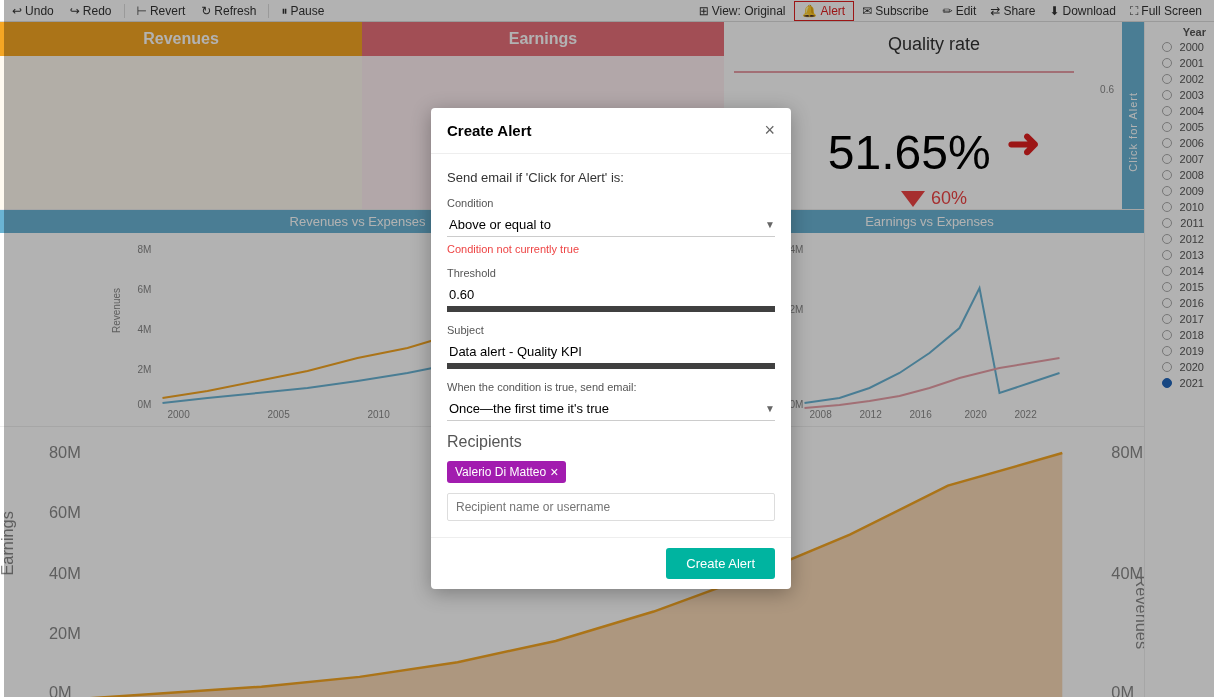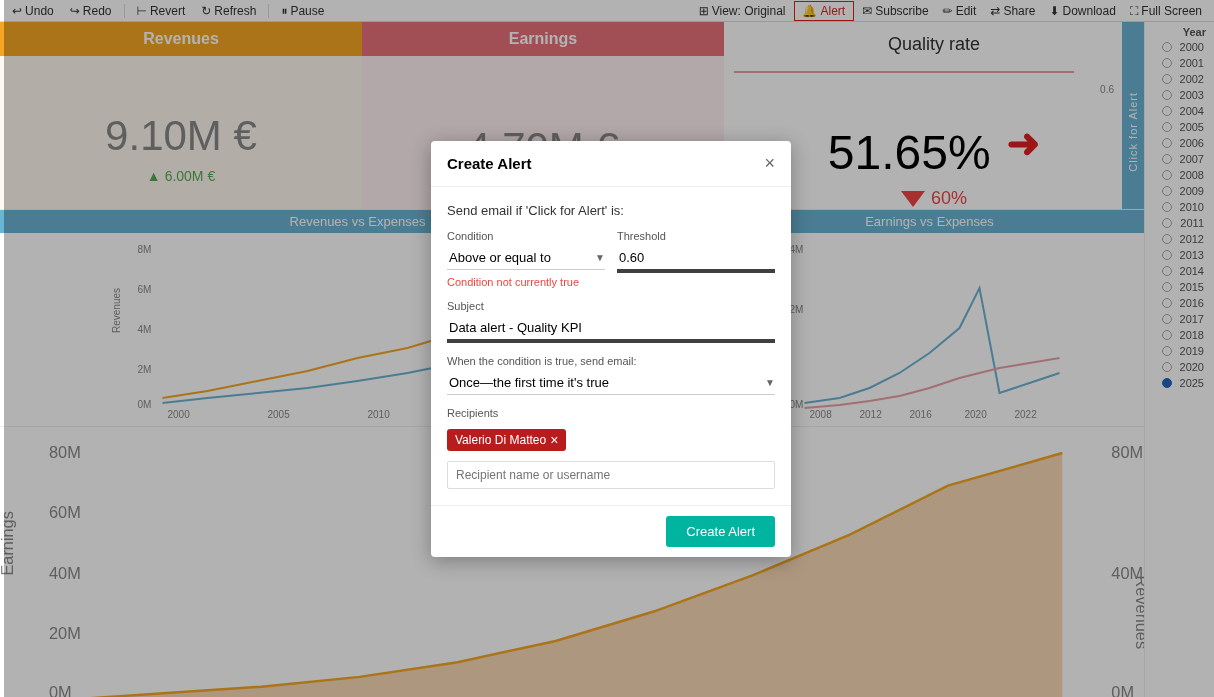--- a/index.html
+++ b/index.html
@@ -130,43 +130,43 @@
     }
     .modal-header {
       display: flex; align-items: center; justify-content: space-between;
       padding: 12px 16px; border-bottom: 1px solid #eee; font-size: 15px; font-weight: bold;
     }
     .modal-close {
       background: none; border: none; font-size: 18px; cursor: pointer; color: #666;
     }
     .modal-body { padding: 16px; }
     .modal-subtitle { font-size: 13px; color: #333; margin-bottom: 12px; }
-    .form-row { display: flex; gap: 12px; margin-bottom: 12px; }
+    .form-row { display: flex; gap: 12px; margin-bottom: 12px; flex-direction: column; }
     .form-group { display: flex; flex-direction: column; gap: 4px; }
     .form-group.full { flex: 1; }
     .form-group.half { flex: 1; }
     .form-label { font-size: 11px; color: #555; }
     .form-input {
-      border: none; border-bottom: 4px solid #404040; padding: 4px 2px;
+      border: none; border-bottom: 6px solid #404040; padding: 4px 2px;
       font-size: 13px; outline: none; width: 100%;
     }
     .form-select-wrap {
       position: relative; display: flex; align-items: center;
       border-bottom: 1px solid #ccc;
     }
     .form-select {
       border: none; padding: 4px 2px; font-size: 13px; outline: none;
       appearance: none; flex: 1; background: transparent; cursor: pointer;
     }
     .select-arrow { font-size: 10px; color: #666; pointer-events: none; }
     .condition-note { font-size: 11px; color: #e44; margin-top: 2px; }
-    .recipients-label { font-size: 11px; color: #555; margin-bottom: 6px; }
+    .recipients-label { font-size: 16px; color: #555; margin-bottom: 6px; }
     .recipient-tag {
       display: inline-flex; align-items: center; gap: 4px;
-      background: #b91c1c; color: #fff; border-radius: 3px;
+      background: #a21caf; color: #fff; border-radius: 3px;
       padding: 3px 8px; font-size: 12px; margin-bottom: 6px;
     }
     .recipient-tag-x { cursor: pointer; font-size: 14px; }
     .recipient-input {
       width: 100%; border: 1px solid #ddd; padding: 6px 8px;
       font-size: 12px; outline: none; color: #aaa; border-radius: 2px;
     }
     .modal-footer {
       display: flex; justify-content: flex-end; padding: 10px 16px;
       border-top: 1px solid #eee;
@@ -239,27 +239,20 @@
 
 <div class="main">
   <div class="panels-area">
 
     <div class="kpi-row">
 
       <div class="kpi-revenues" style="background:#fffaf0;">
         <div class="kpi-header">
           <span>Revenues</span>
         </div>
-        <div style="flex:1;display:flex;flex-direction:column;align-items:center;justify-content:center;">
-          <div class="kpi-value">9.10M €</div>
-          <div class="kpi-sub">
-            <span style="color:#5a5;">▲</span>
-            <span>6.00M €</span>
-          </div>
-        </div>
       </div>
 
       <div style="flex:1;background:#fff0f2;display:flex;flex-direction:column;">
         <div class="kpi-header kpi-earnings-header">
           <span>Earnings</span>
         </div>
         <div style="flex:1;display:flex;flex-direction:column;align-items:center;justify-content:center;">
           <div class="kpi-value">4.70M €</div>
         </div>
       </div>
@@ -451,21 +444,21 @@
     <div class="year-row">
         <div class="year-radio"></div>
         <span class="year-label">2019</span>
       </div>
     <div class="year-row">
         <div class="year-radio"></div>
         <span class="year-label">2020</span>
       </div>
     <div class="year-row">
         <div class="year-radio selected"></div>
-        <span class="year-label">2025</span>
+        <span class="year-label">2021</span>
       </div>
   </div>
 </div>
 
 <div class="modal-overlay">
   <div class="modal">
     <div class="modal-header">
       <span>Create Alert</span>
       <button class="modal-close">×</button>
     </div>

